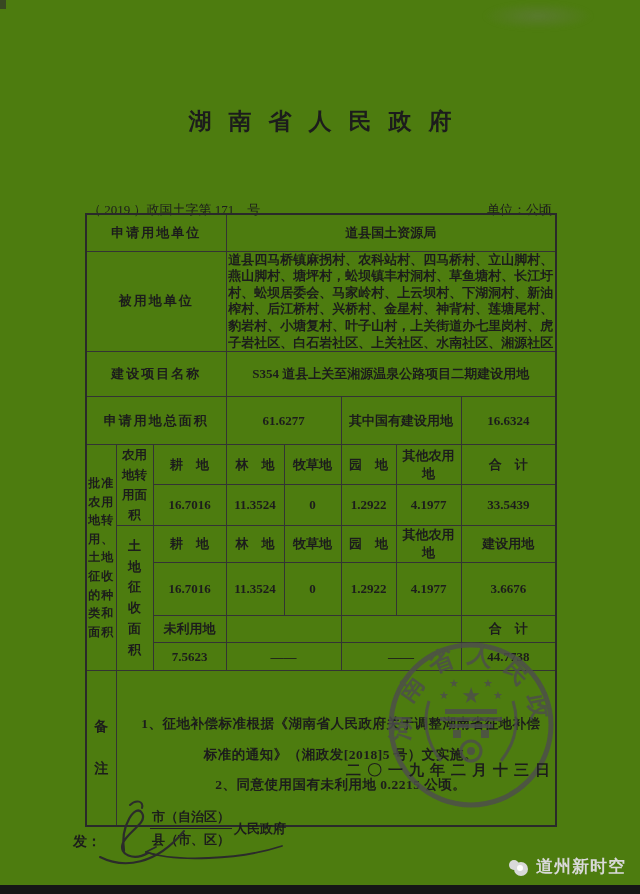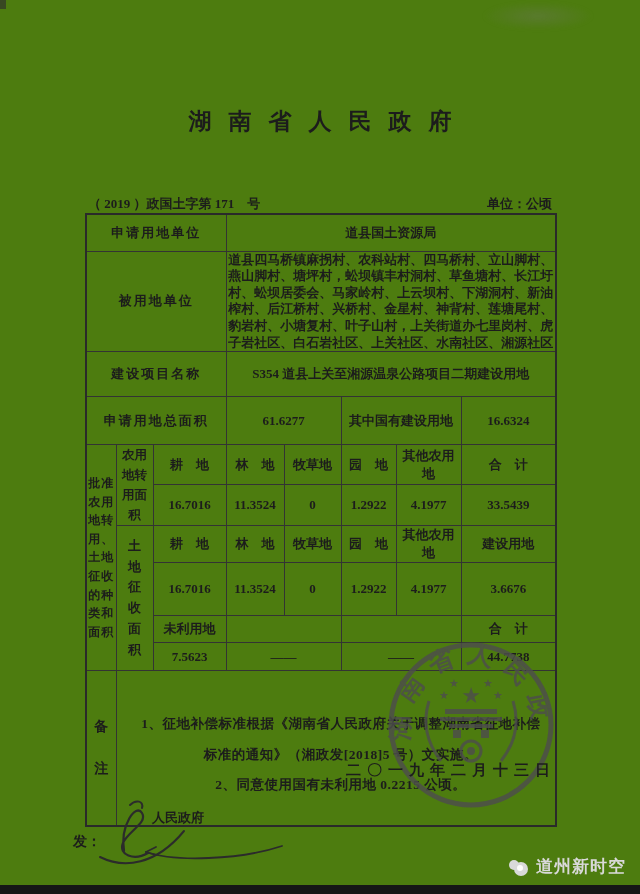--- a/index.html
+++ b/index.html
@@ -12,22 +12,22 @@
   .corner-speck{position:absolute;left:0;top:0;width:6px;height:9px;background:rgba(45,45,45,.65);}
   .smudge{position:absolute;left:482px;top:2px;width:112px;height:28px;
     background:radial-gradient(ellipse at center,rgba(120,120,120,.30),rgba(120,120,120,0) 70%);
     filter:blur(2px);}
   .bottom-bar{position:absolute;left:0;bottom:0;width:100%;height:9px;background:#161616;}
 
   
   .titles{position:absolute;top:106px;left:0;width:100%;text-align:center;}
   .title1{font-size:23px;font-weight:bold;letter-spacing:17px;text-indent:17px;}
   .title2{font-size:25px;font-weight:bold;letter-spacing:9px;text-indent:9px;margin-top:13px;}
-  .docline{position:absolute;top:195px;left:88px;right:88px;display:flex;justify-content:space-between;
-    font-size:13px;font-weight:bold;}
+  .docline{position:absolute;top:201px;left:88px;right:88px;display:flex;justify-content:space-between;
+    font-size:13px;font-weight:normal;}
 
   
   table.form{
     position:absolute;top:213px;left:85px;border-collapse:collapse;table-layout:fixed;width:470px;
   }
   table.form td{border:1px solid #333;padding:0;text-align:center;vertical-align:middle;
     font-weight:bold;font-size:13px;overflow:hidden;}
   table.form{border:2px solid #2a2a2a;}
   .r1{height:37px}.r2{height:45px}.r3{height:45px}.r4{height:48px}
   .r5{height:32px}.r6{height:38px}.r7{height:34px}.r8{height:53px}
@@ -208,20 +208,24 @@
 
   <div class="issue">发：</div>
 
   <svg class="scribble" width="115" height="78" viewBox="0 0 115 78">
     <path d="M32,58 C28,32 44,10 50,20 C56,30 36,38 31,50 C26,62 42,68 56,60" fill="none" stroke="#2b2b2b" stroke-width="2.2" stroke-linecap="round"></path>
     <path d="M38,12 C44,6 52,8 50,15" fill="none" stroke="#2b2b2b" stroke-width="2" stroke-linecap="round"></path>
     <path d="M8,64 C32,76 64,72 92,38" fill="none" stroke="#2b2b2b" stroke-width="2" stroke-linecap="round"></path>
   </svg>
 
   <div class="recipient">
+    <div class="rec-left">
+      <div class="rec-l1">市（自治区）</div>
+      <div class="rec-l2">县（市、区）</div>
+    </div>
     <div class="rec-suffix">人民政府</div>
   </div>
 
   <svg class="swoosh" width="150" height="22" viewBox="0 0 150 22">
     <path d="M142,4 C100,18 34,20 6,10" fill="none" stroke="#2b2b2b" stroke-width="1.8" stroke-linecap="round"></path>
     <path d="M6,10 l10,-5 M6,10 l11,3" fill="none" stroke="#2b2b2b" stroke-width="1.8" stroke-linecap="round"></path>
   </svg>
 
   <div class="watermark">
     <svg width="24" height="20" viewBox="0 0 24 20">

